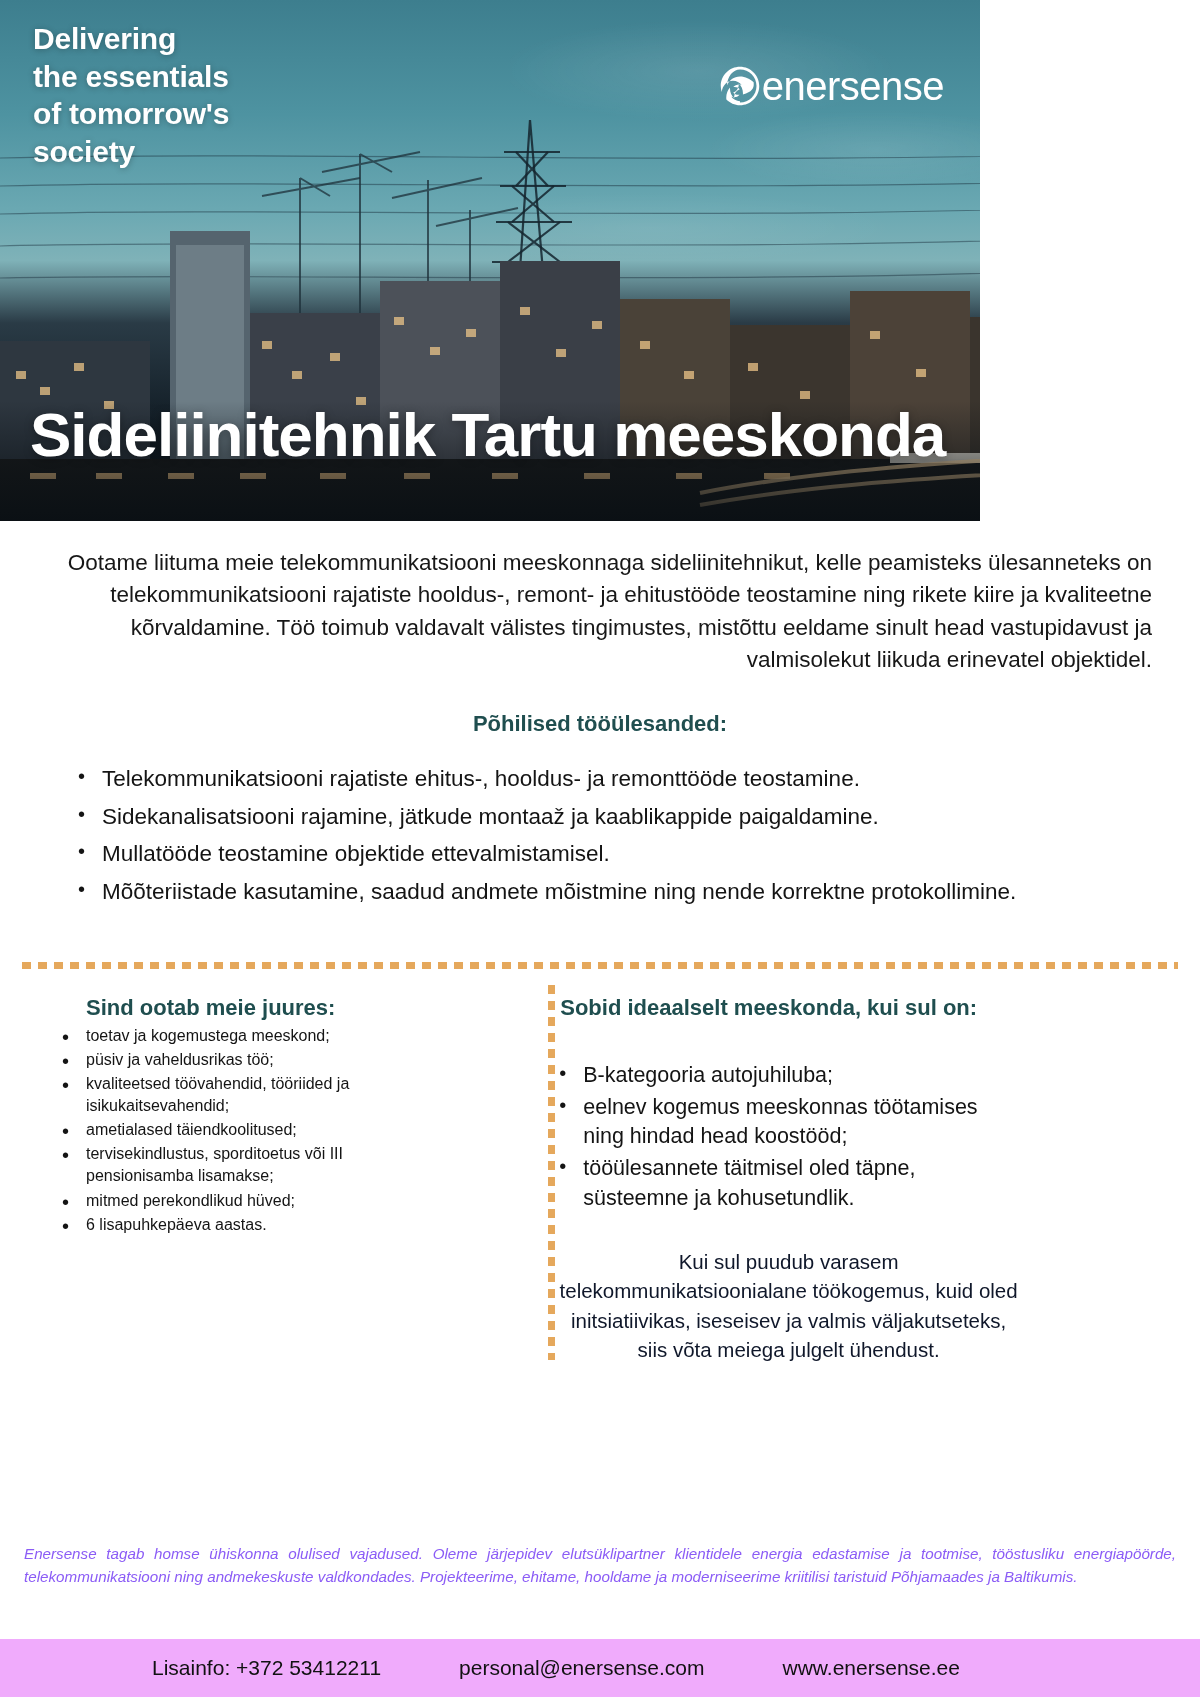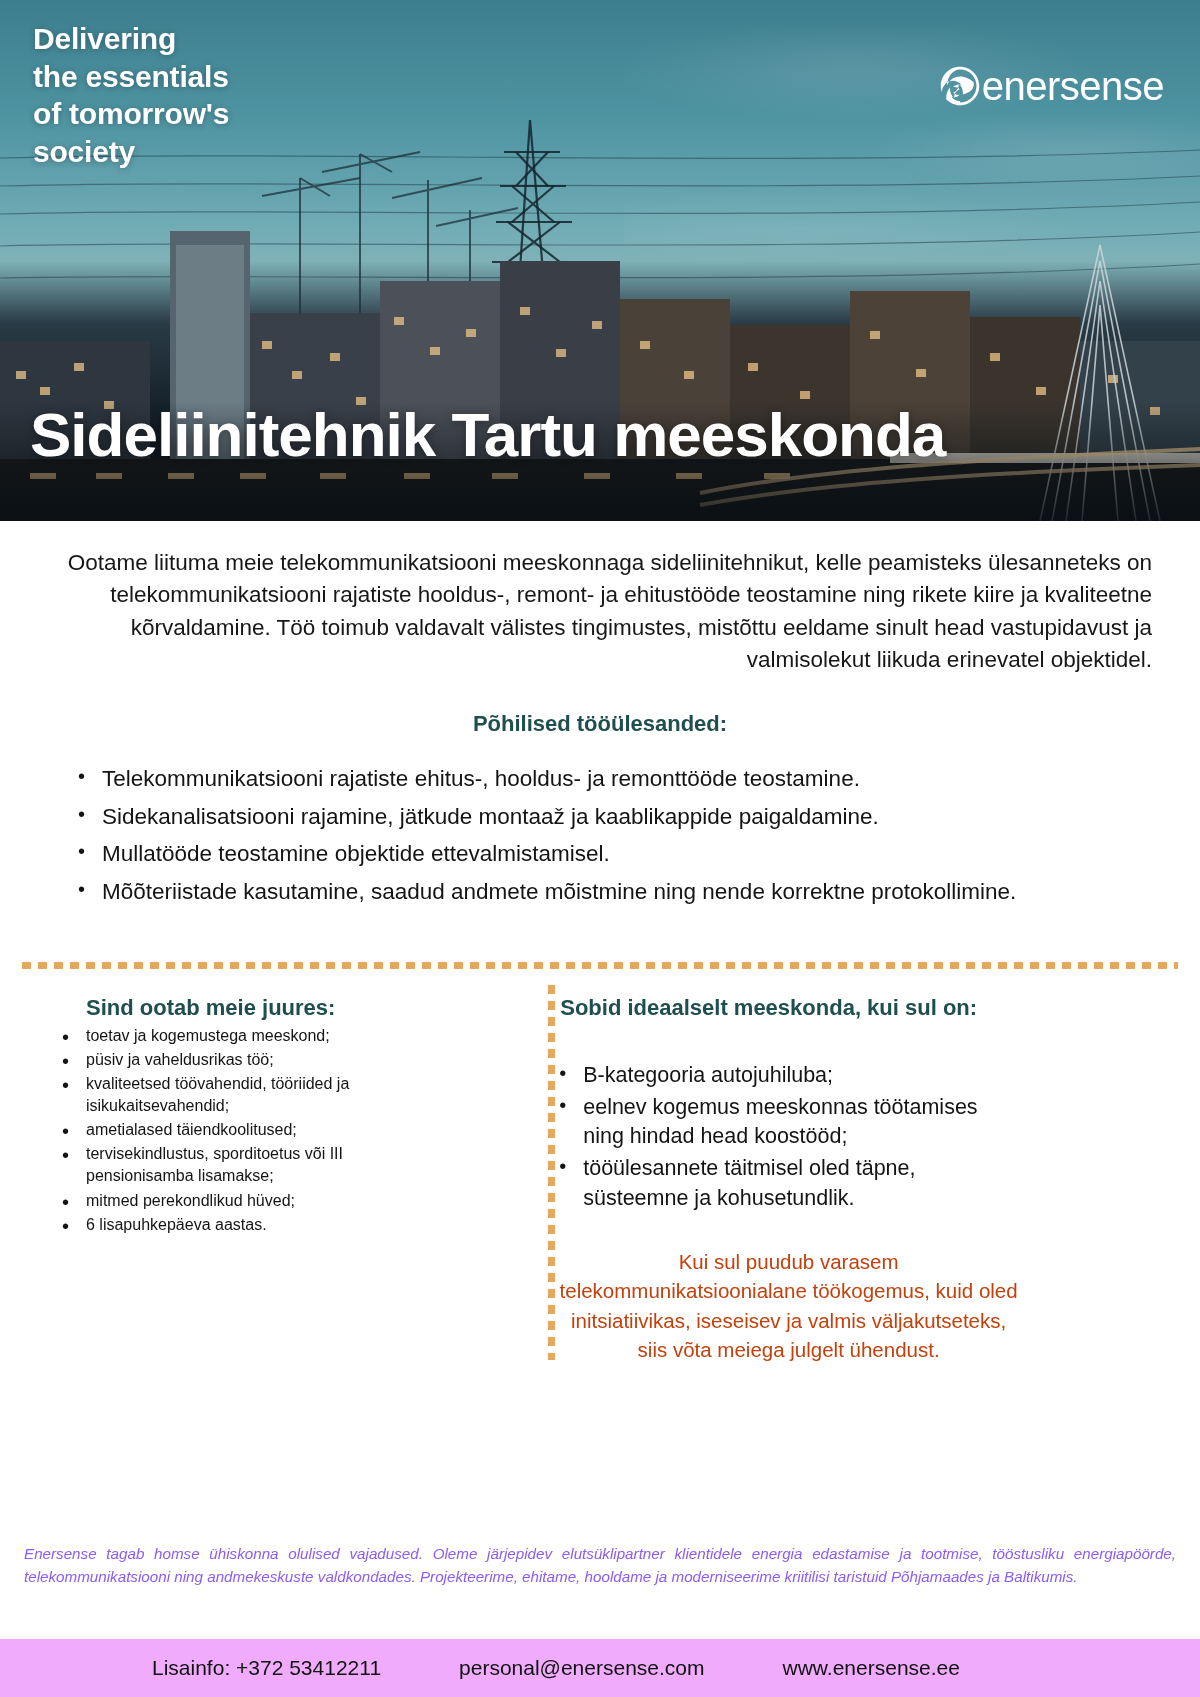--- a/index.html
+++ b/index.html
@@ -13,21 +13,21 @@
     height: 1697px;
     font-family: "Liberation Sans", sans-serif;
     color: #111111;
     overflow: hidden;
     position: relative;
   }
 
   
   .hero {
     position: relative;
-    width: 1200px;
+    width: 980px;
     height: 521px;
     overflow: hidden;
     background: #27596b;
   }
   .hero-sky {
     position: absolute;
     inset: 0;
     background:
       linear-gradient(180deg, #3d7e8e 0%, #4e93a1 22%, #6aa8b2 40%, #7fb2b8 50%, #2a3b46 62%, #16222b 78%, #0d161d 100%);
   }
@@ -227,21 +227,21 @@
     position: absolute;
     left: 6px;
     top: -1px;
     font-size: 20px;
     color: #141414;
   }
 
   .note {
     margin: 34px 6px 0 20px;
     text-align: center;
-    color: #c2410c;
+    color: #0f172a;
     font-size: 20.5px;
     line-height: 1.42;
   }
 
   
   .disclaimer {
     position: absolute;
     left: 24px;
     right: 24px;
     top: 1528px;

